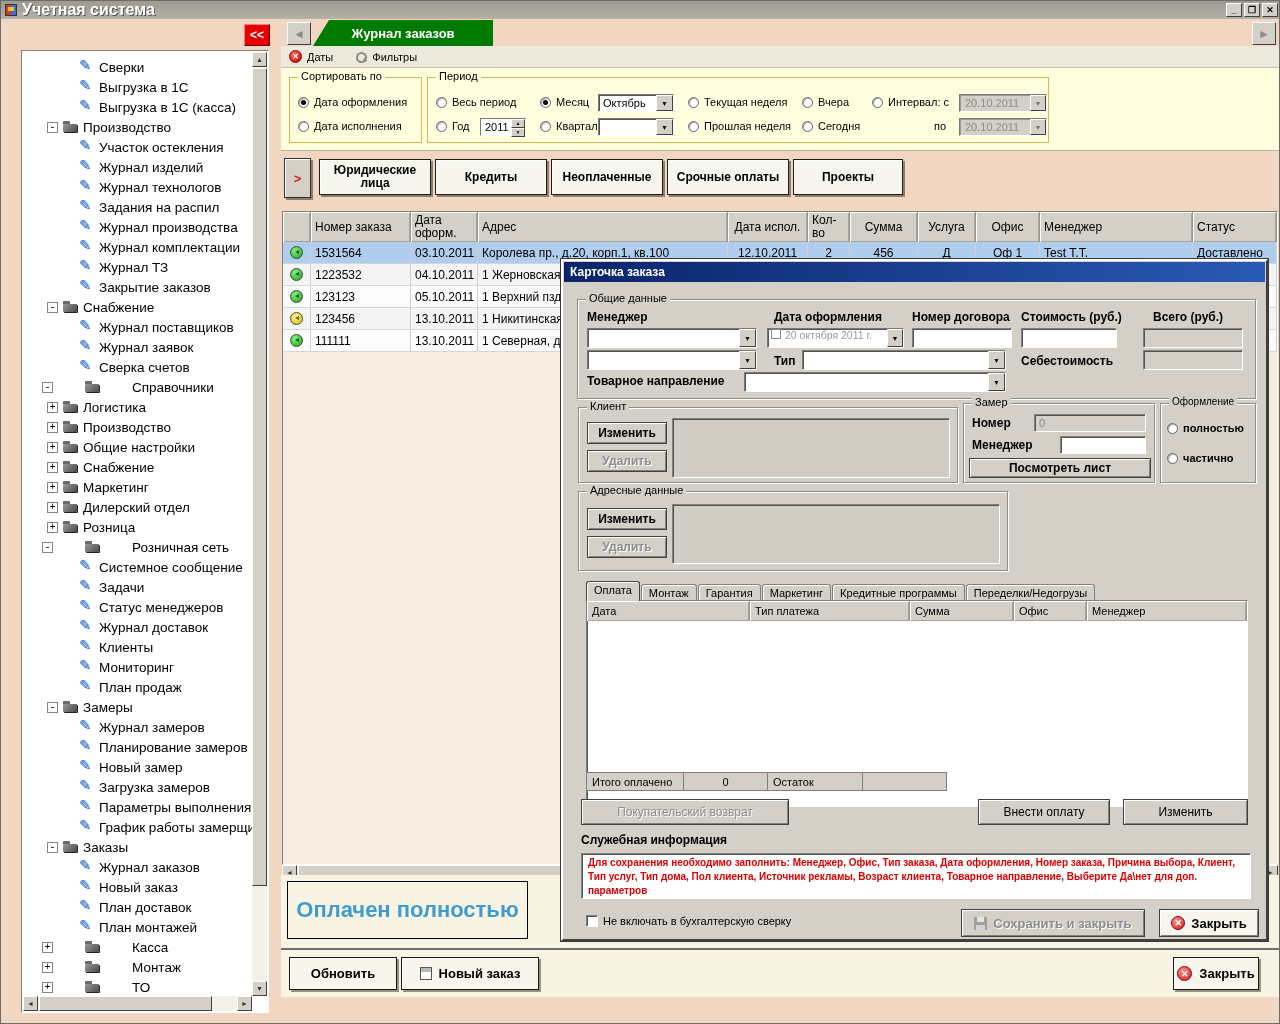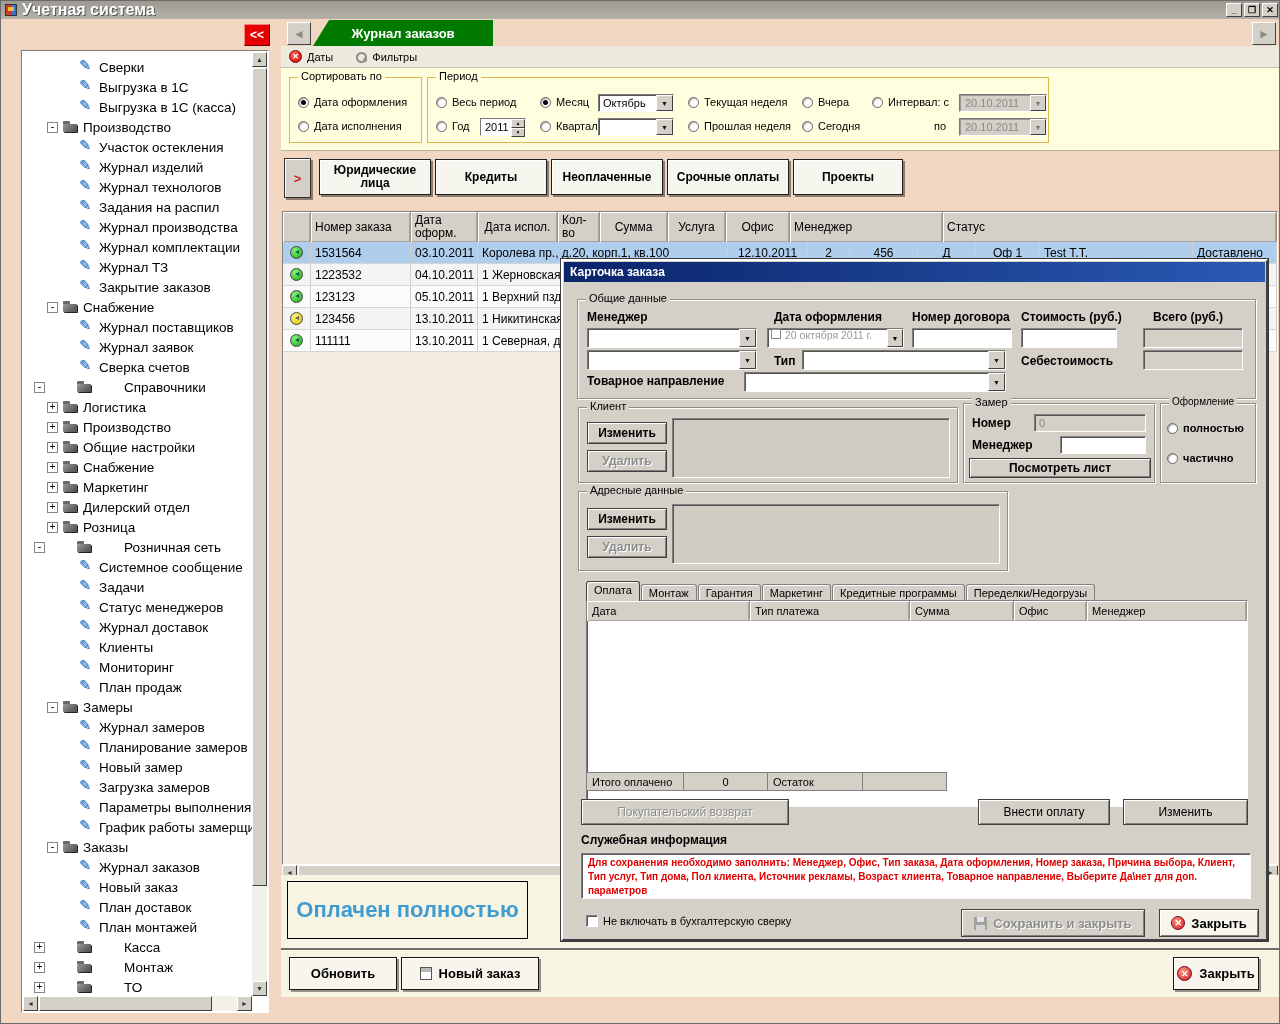--- a/index.html
+++ b/index.html
@@ -37,21 +37,21 @@
   .b { font-weight:bold; }
 
   
   .collapse-btn { position:absolute; left:243px; top:23px; width:26px; height:22px; background:#E60000;
     border:1px solid; border-color:#ff8080 #700 #700 #ff8080; color:#fff; font-weight:bold; font-size:12px;
     display:flex; align-items:center; justify-content:center; }
   .tree-panel { position:absolute; left:20px; top:49px; width:248px; height:963px; background:#fff;
     border:1px solid; border-color:#808080 #fff #fff #808080; }
   .tree-view { position:absolute; left:1px; top:1px; right:16px; bottom:16px; overflow:hidden; padding-top:5px; }
   .tree-item { height:20px; display:flex; align-items:center; font-size:13.5px; white-space:nowrap; }
-  .tree-item.lvl0 { padding-left:11px;gap:27px; } .tree-item.lvl1 { padding-left:24px; } .tree-item.lvl2 { padding-left:40px; }
+  .tree-item.lvl0 { padding-left:19px;gap:27px; } .tree-item.lvl1 { padding-left:24px; } .tree-item.lvl2 { padding-left:40px; }
   .expander { width:11px; height:11px; margin-right:4px; flex:none; background:#fff; border:1px solid #848484;
     font-size:10px; line-height:9px; text-align:center; color:#000; font-family:"Liberation Mono",monospace; }
   .tree-item.plus .expander::before { content:"+"; } .tree-item.minus .expander::before { content:"-"; }
   .tree-item.leaf .expander { visibility:hidden; }
   .t-icon { width:16px; height:14px; margin-right:5px; flex:none; position:relative; }
   .tree-item.folder .t-icon::before { content:""; position:absolute; left:1px; top:4px; width:14px; height:8px;
     background:linear-gradient(135deg,#9a9a9a,#4a4a4a); border-radius:1px; box-shadow:1px 1px 0 #222; }
   .tree-item.folder .t-icon::after { content:""; position:absolute; left:1px; top:1px; width:7px; height:3px;
     background:#6a6a6a; border-radius:1px 1px 0 0; }
   .tree-item.leaf .t-icon::before { content:"✎"; position:absolute; left:1px; top:-3px; font-size:14px; color:#2E6FBE;
@@ -542,20 +542,21 @@
   <div class="qtab" style="left:434px;width:112px;">Кредиты</div>
   <div class="qtab" style="left:550px;width:112px;">Неоплаченные</div>
   <div class="qtab" style="left:666px;width:122px;">Срочные оплаты</div>
   <div class="qtab" style="left:792px;width:110px;">Проекты</div>
 
   <div class="otable">
     <div class="ohead">
       <span class="hc c0"></span>
       <span class="hc c1">Номер заказа</span>
       <span class="hc c2">Дата оформ.</span>
+      <span class="hc c3">Адрес</span>
       <span class="hc c4">Дата испол.</span>
       <span class="hc c5">Кол-во</span>
       <span class="hc c6">Сумма</span>
       <span class="hc c7">Услуга</span>
       <span class="hc c8">Офис</span>
       <span class="hc c9">Менеджер</span>
       <span class="hc c10">Статус</span>
     </div>
     <div class="orow sel">
         <span class="oc c0">

